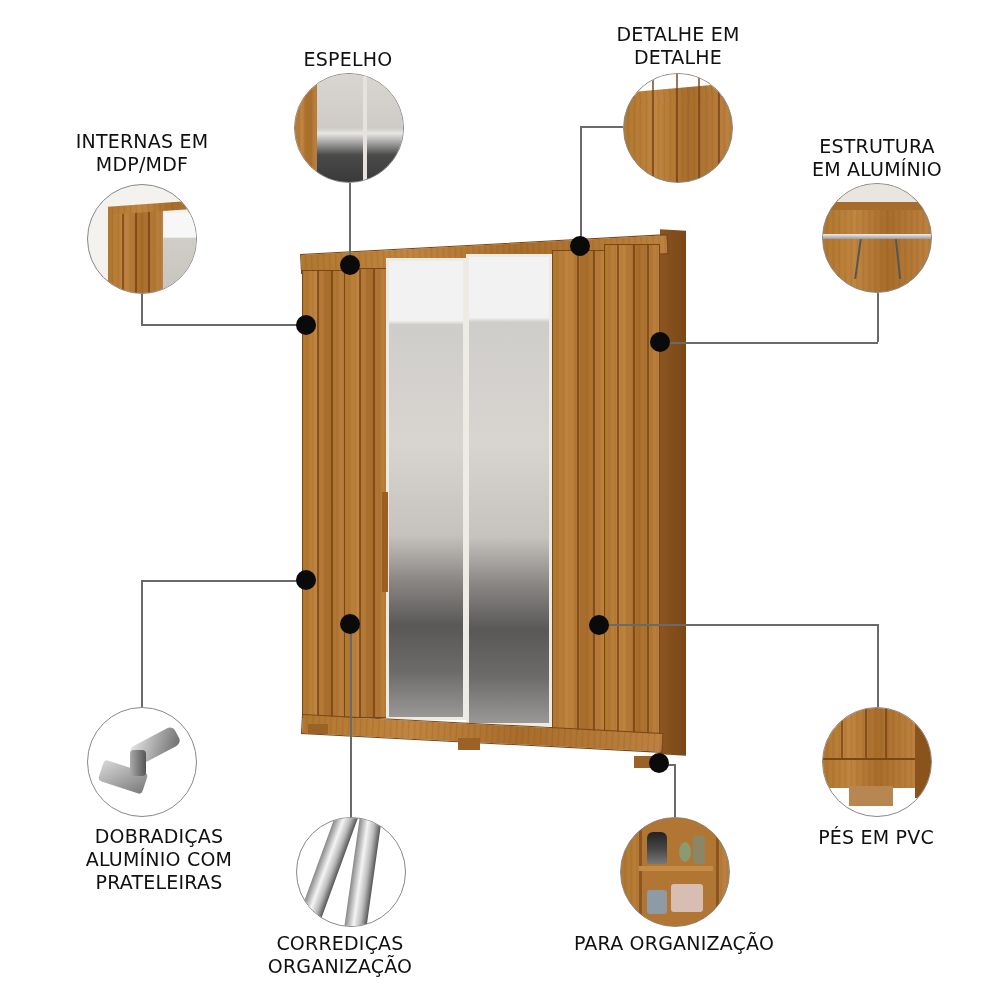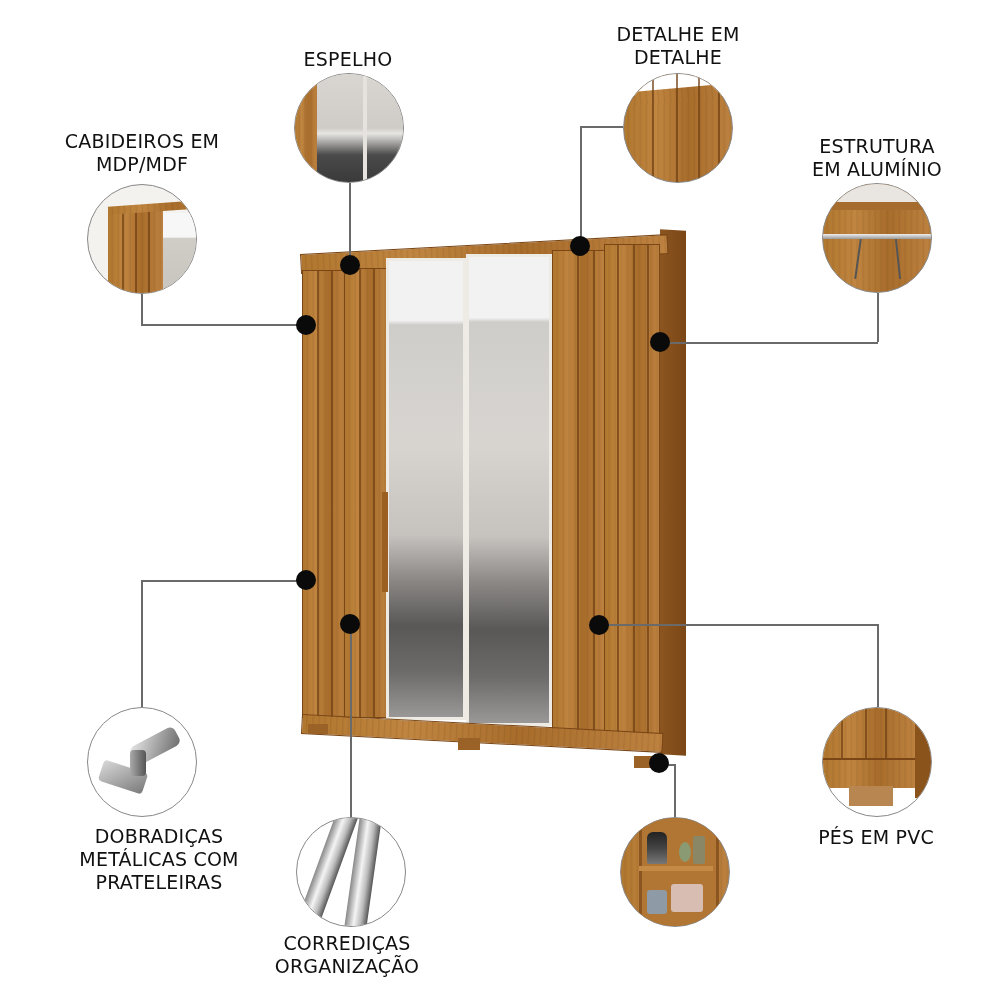--- a/index.html
+++ b/index.html
@@ -16,41 +16,42 @@
   .slat{position:absolute;top:0;bottom:0;width:2px;background:#6f3f12;opacity:0.7;}
   .mirror{background:linear-gradient(180deg,#f2f2f2 0%,#f2f2f2 13%,#cfcdca 14%,#d8d5d1 40%,#c6c3bf 60%,#8a8785 70%,#5a5857 80%,#6d6b69 90%,#9a9896 100%);}
 </style>
 </head>
 <body>
 
 <div class="label" style="left:348px;top:48px;">
   <span>ESPELHO</span>
 </div>
 <div class="label" style="left:142px;top:130px;">
-  <span>CABIDEIROS EM</span>
+  <span>INTERNAS EM</span>
   <span>MDP/MDF</span>
 </div>
 <div class="label" style="left:678px;top:23px;">
   <span>DETALHE EM</span>
   <span>DETALHE</span>
 </div>
 <div class="label" style="left:877px;top:135px;">
   <span>ESTRUTURA</span>
   <span>EM ALUMÍNIO</span>
 </div>
 <div class="label" style="left:159px;top:825px;">
   <span>DOBRADIÇAS</span>
-  <span>METÁLICAS COM</span>
+  <span>ALUMÍNIO COM</span>
   <span>PRATELEIRAS</span>
 </div>
-<div class="label" style="left:347px;top:932px;">
+<div class="label" style="left:340px;top:932px;">
   <span>CORREDIÇAS</span>
   <span>ORGANIZAÇÃO</span>
 </div>
 <div class="label" style="left:674px;top:932px;">
+  <span>PARA ORGANIZAÇÃO</span>
 </div>
 <div class="label" style="left:876px;top:826px;">
   <span>PÉS EM PVC</span>
 </div>
 
 <div class="circle" style="left:294px;top:73px;width:110px;height:110px;">
   <div style="position:absolute;left:0;top:0;width:22px;height:100%;" class="wood"></div>
   <div style="position:absolute;left:22px;top:0;right:0;bottom:0;background:linear-gradient(180deg,#d9d6d2 0%,#cfcbc6 50%,#e8e6e3 55%,#4a4a4a 75%,#3a3a3a 100%);"></div>
   <div style="position:absolute;left:68px;top:0;width:4px;height:100%;background:#e6e3df;"></div>
 </div>

